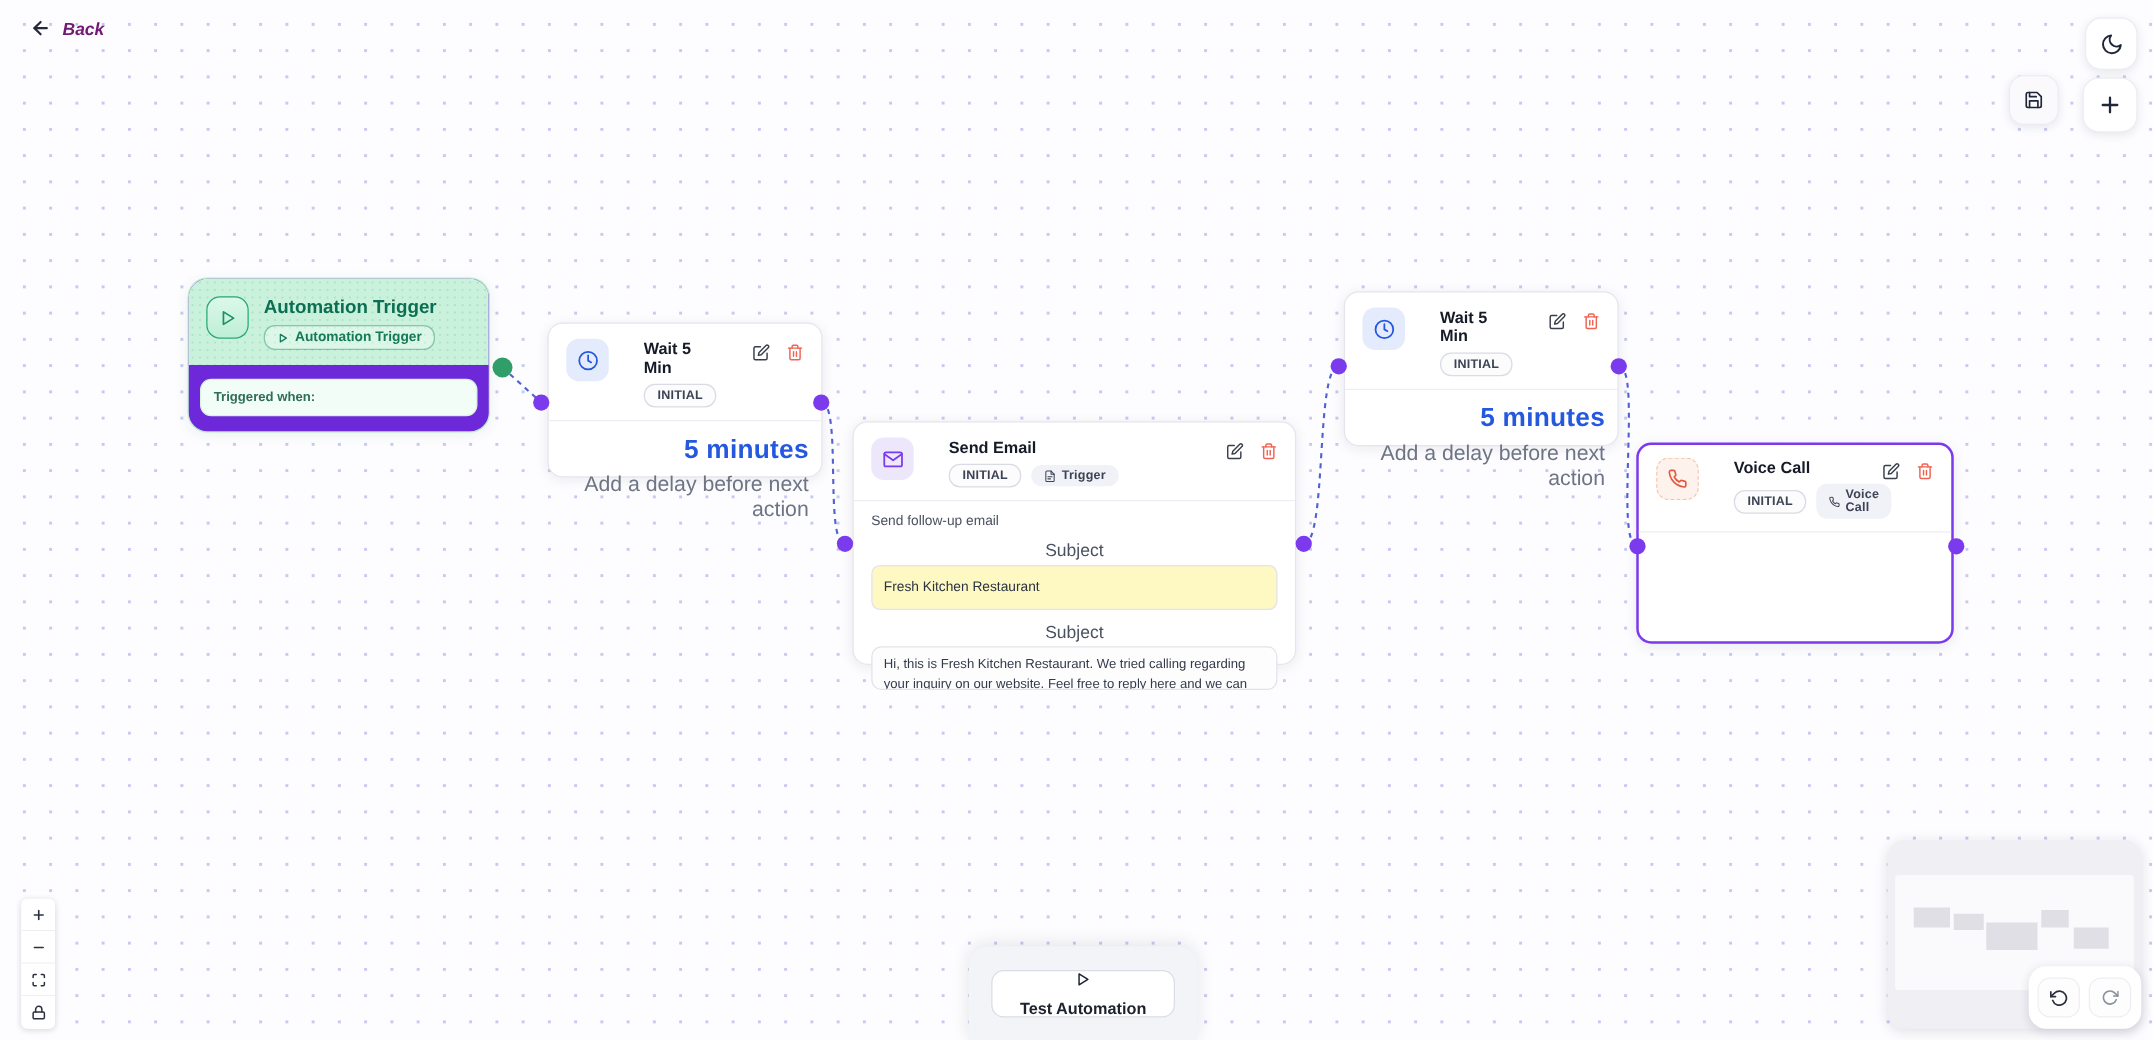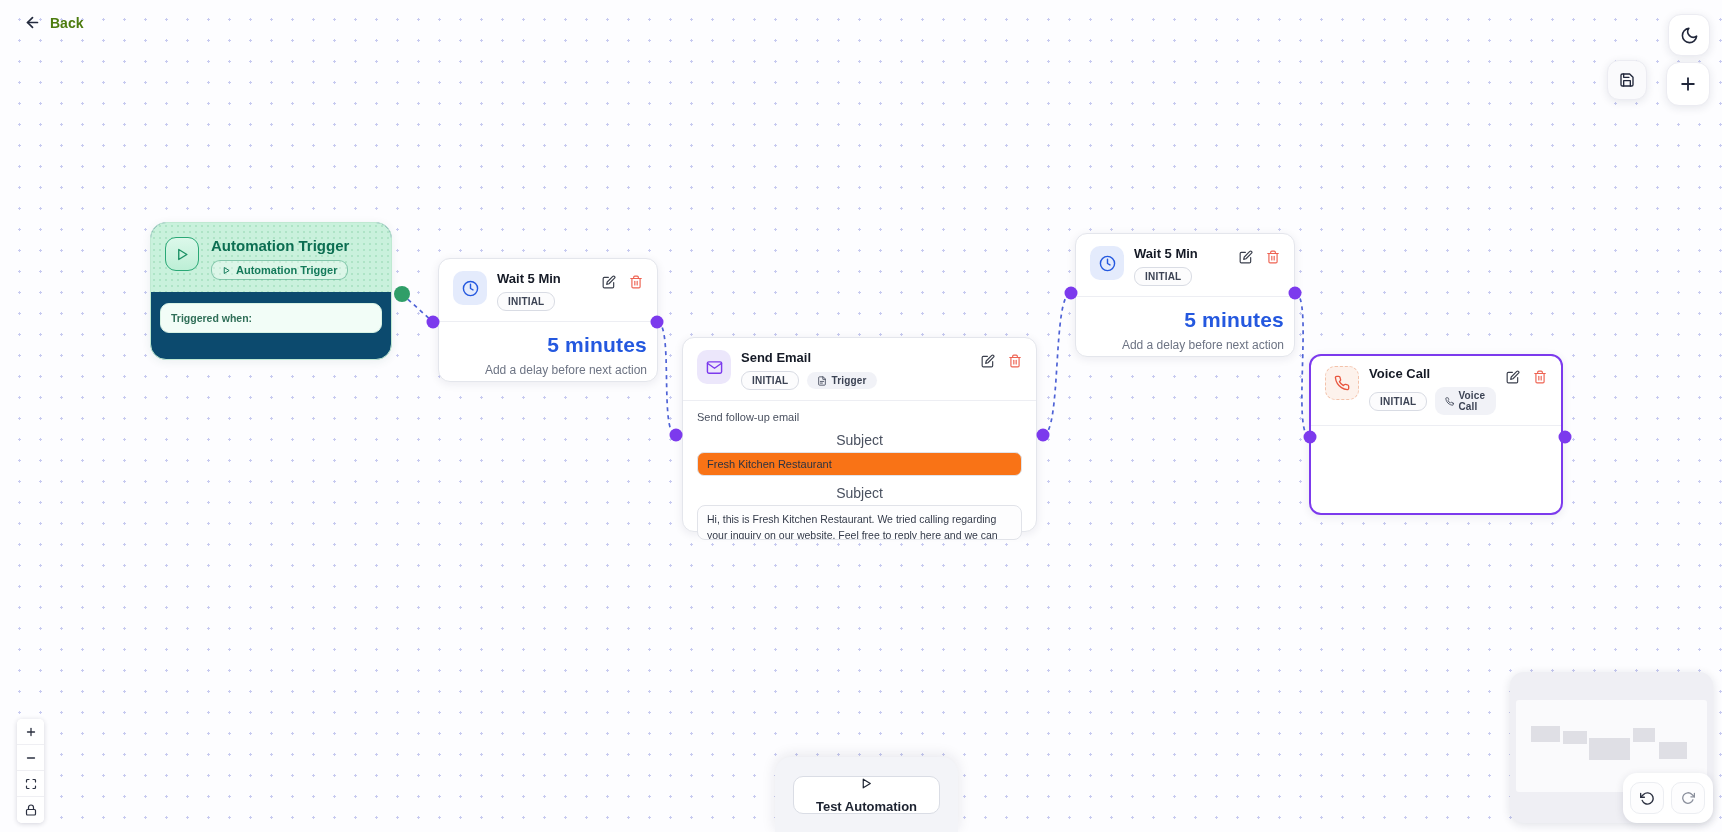--- a/index.html
+++ b/index.html
@@ -8,73 +8,73 @@
     font-family:"Liberation Sans", sans-serif;
     position:relative;
     background-color:#fdfdff;
     background-image:radial-gradient(#c7caf0 1.1px, transparent 1.2px);
     background-size:21px 21px;
     background-position:9px 9px;
     color:#1f2430;
   }
   
   .back-btn { position:absolute; left:24px; top:14px; display:flex; align-items:center; gap:9px;
-    font-size:14px; font-weight:700; color:#4d7c0f; cursor:pointer; }
+    font-size:14px; font-weight:700; color:#701a75; cursor:pointer;font-style:italic; }
   .fab { position:absolute; background:#fff; border:1px solid #ececf2; display:flex; align-items:center;
     justify-content:center; box-shadow:0 2px 8px rgba(30,35,70,.10); cursor:pointer; }
   .fab.moon  { left:1668px; top:14px;  width:42px; height:42px; border-radius:13px; }
   .fab.save  { left:1607px; top:60px;  width:40px; height:40px; border-radius:12px; background:#fafafc; }
   .fab.plus  { left:1666px; top:62px;  width:44px; height:44px; border-radius:13px; }
   
   .node { position:absolute; background:#fff; border:1px solid #e4e6ec; border-radius:12px;
     box-shadow:0 2px 10px rgba(25,30,60,.08); }
-  .node-header { display:flex; align-items:flex-start; padding:12px 14px 10px 14px; gap:10px; }
+  .node-header { display:flex; align-items:flex-start; padding:12px 14px 10px 14px; gap:28px; }
   .icon-chip { width:34px; height:34px; border-radius:10px; display:flex; align-items:center;
     justify-content:center; flex:0 0 auto; }
   .chip-blue   { background:#e4ebfc; }
   .chip-purple { background:#ece7fb; }
   .chip-red    { background:#fdf2ec; border:1px dashed #f3c2aa; }
   .title-col { display:flex; flex-direction:column; gap:6px; flex:1 1 auto; min-width:0; }
   .node-title { font-size:13px; font-weight:700; color:#151a26; }
   .badge-row { display:flex; gap:8px; align-items:center; }
   .badge { display:inline-flex; align-items:center; gap:4px; font-size:10px; font-weight:700;
     color:#3c4354; letter-spacing:.2px; border-radius:9px; padding:3px 10px; }
   .badge.outline { border:1px solid #d9dce4; background:#fcfcfd; }
   .badge.soft    { background:#f1f2f7; }
   .actions { display:flex; gap:13px; align-items:center; padding-top:4px; }
   .actions .abtn { cursor:pointer; display:flex; }
   .divider { height:1px; background:#edeef3; }
   .wait-body { text-align:right; padding:11px 10px 12px 10px; }
   .wait-duration { font-size:21px; font-weight:800; color:#2458df; letter-spacing:.2px; }
-  .wait-hint { font-size:12px; color:#6d7484; margin-top:6px; }
-  
-  .trigger-node { position:absolute; left:150px; top:222px; width:242px; height:138px;
-    border-radius:16px; border:1px solid #bfe9d2; background:#0c4a6e; overflow:hidden;
+  .wait-hint { font-size:17px; color:#6d7484; margin-top:6px; }
+  
+  .trigger-node { position:absolute; left:150px; top:222px; width:242px; height:124px;
+    border-radius:16px; border:1px solid #bfe9d2; background:#6d28d9; overflow:hidden;
     box-shadow:0 2px 10px rgba(25,80,60,.08); }
   .trigger-head { padding:14px 14px 12px 14px; background:#c9f1dc;
     background-image:radial-gradient(#aee4c6 1px, transparent 1.1px); background-size:6px 6px;
     display:flex; gap:12px; align-items:flex-start; }
   .play-chip { width:34px; height:34px; border-radius:11px; flex:0 0 auto;
     background:linear-gradient(#dcf8ea,#bdefd6); border:1.5px solid #2aa876;
     display:flex; align-items:center; justify-content:center; }
   .trigger-title { font-size:15px; font-weight:800; color:#0c6e52; }
   .trigger-badge { display:inline-flex; align-items:center; gap:5px; margin-top:6px; font-size:11px;
     font-weight:700; color:#147a5a; border:1px solid rgba(22,140,96,.45); border-radius:9px;
     padding:3px 10px; background:rgba(255,255,255,.35); }
   .trigger-info { margin:11px 9px 0 9px; background:#f2fdf7; border:1px solid #d8f2e4;
     border-radius:9px; padding:8px 10px; }
   .trigger-info .t1 { font-size:10.5px; font-weight:700; color:#2f6e57; }
   .trigger-info .t2 { font-size:10.5px; color:#3f7a64; margin-top:5px; line-height:1.4; }
   
   .email-node { left:682px; top:337px; width:355px; height:195px; }
   .email-body { padding:10px 14px 12px 14px; }
   .email-desc { font-size:11px; color:#49505f; margin-bottom:9px; }
   .field-label { font-size:14px; color:#4a5160; margin-bottom:4px;text-align:center; }
-  .field-input { width:100%; border:1px solid #e1e3e9; border-radius:7px; background:#f97316;
-    font-size:11px; color:#2c3342; padding:4px 9px; height:24px; display:flex; align-items:center; }
+  .field-input { width:100%; border:1px solid #e1e3e9; border-radius:7px; background:#fef9c3;
+    font-size:11px; color:#2c3342; padding:4px 9px; height:36px; display:flex; align-items:center; }
   .field-area { width:100%; border:1px solid #e1e3e9; border-radius:8px; background:#fdfdfe;
     font-size:10.5px; color:#333a49; padding:6px 9px; height:35px; line-height:1.5;
     overflow:hidden; margin-bottom:2px; }
   .mb { margin-bottom:9px; }
   
   .voice-node { left:1309px; top:354px; width:254px; height:161px; border:2px solid #7c3aed; }
   .voice-body { padding:9px 13px 10px 13px; text-align:center; }
   .voice-desc { font-size:11px; color:#49505f; text-align:left; margin-bottom:8px; }
   .voice-phone { display:flex; justify-content:center; margin-bottom:7px; }
   .voice-hint { font-size:10.5px; font-style:italic; color:#6d7484; }

